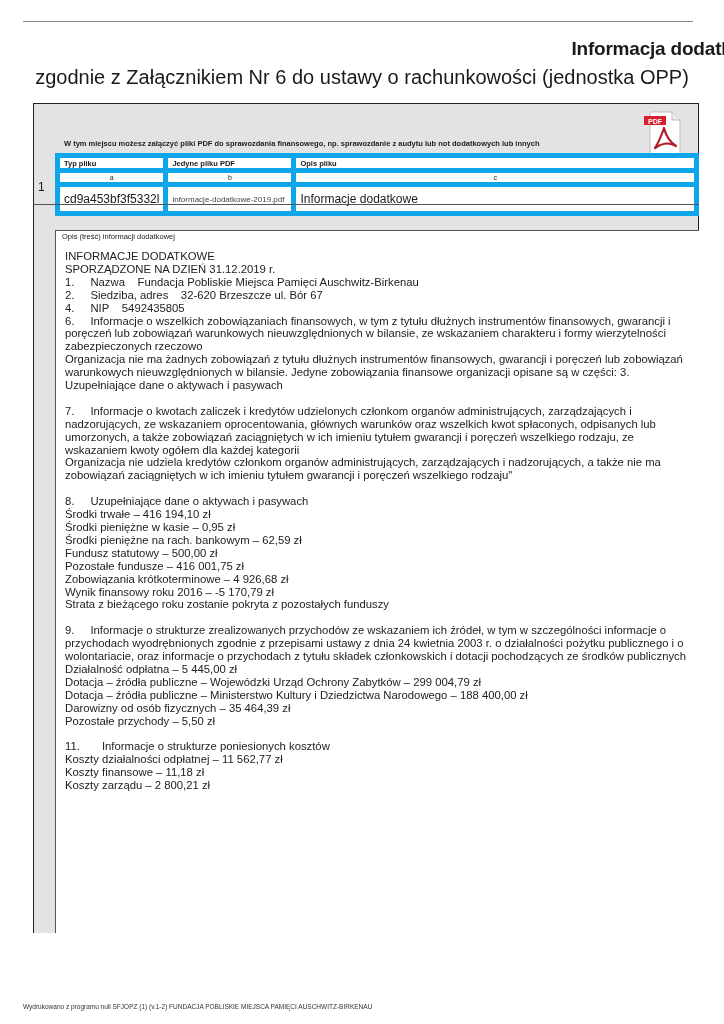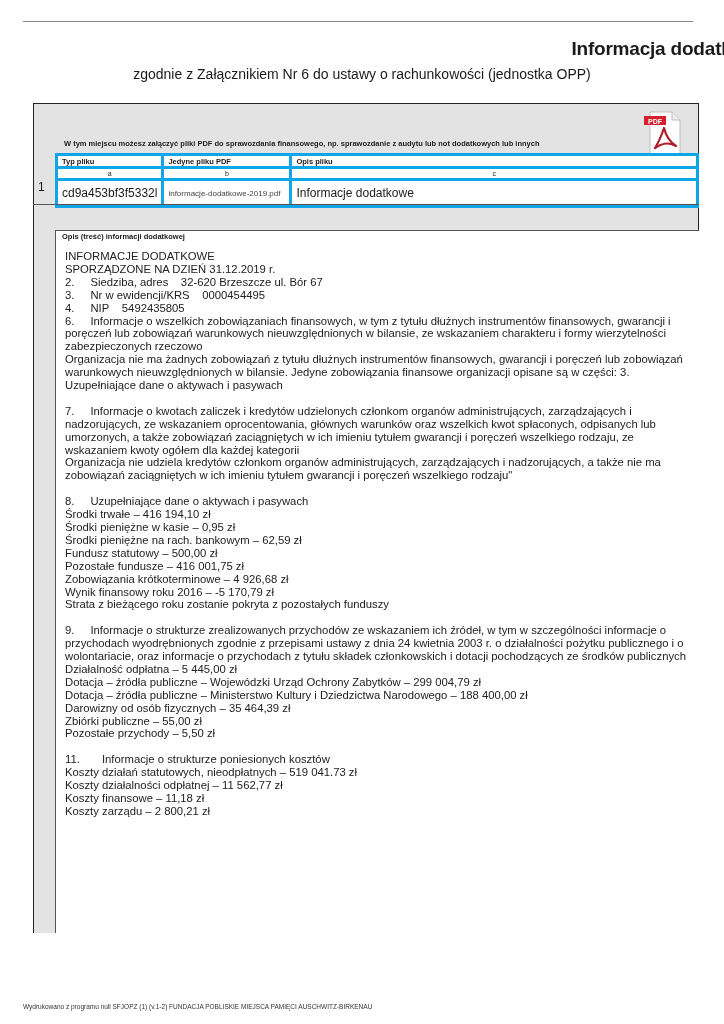--- a/index.html
+++ b/index.html
@@ -10,61 +10,61 @@
     .top-rule {
       position: absolute; left: 23px; top: 21px; width: 670px; height: 0;
       border-top: 1px solid #8a8a8a;
     }
     .title {
       position: absolute; left: 0; top: 38px; width: 724px; text-align: right;
       font-size: 19px; font-weight: bold; letter-spacing: -0.2px; padding-left: 44px;
     }
     .subtitle {
       position: absolute; left: 0; top: 66px; width: 724px; text-align: center;
-      font-size: 14px;
+      font-size: 20px;
     }
     .outer-box {
       position: absolute; left: 33px; top: 103px; width: 666px; height: 830px;
       border: 1px solid #222; border-bottom: none;
       background: #e3e3e3; box-sizing: border-box;
     }
     .attach-note {
       position: absolute; left: 64px; top: 139px; font-size: 7.5px; font-weight: bold;
       color: #222;
     }
     .pdf-icon {
       position: absolute; left: 642px; top: 110px; width: 40px; height: 46px;
     }
     .file-table {
       position: absolute; left: 55px; top: 153px; width: 644px;
       border-collapse: collapse; background: #fff;
       font-size: 7.5px;
     }
     .file-table td {
-      border: 3px solid #0ea5e9; padding: 0 4px; height: 10px; vertical-align: middle;
+      border: 5px solid #0ea5e9; padding: 0 4px; height: 10px; vertical-align: middle;
     }
     .file-table .hdr td { font-weight: bold; }
     .file-table .letters td { text-align: center; font-size: 7px; height: 9px; }
     .file-table .datarow td { height: 24px; border-radius: 6px; }
     .row-number {
       position: absolute; left: 38px; top: 180px; font-size: 12px;
     }
     .c-type { font-size: 12px; }
     .c-name { font-size: 8px; color: #444; }
     .c-desc { font-size: 12px; }
     .sep-line {
       position: absolute; left: 33px; top: 204px; width: 666px; border-top: 1px solid #555;
     }
     .content-box {
       position: absolute; left: 55px; top: 230px; width: 644px; height: 703px;
       background: #ffffff; border-left: 1px solid #555; border-top: 1px solid #555;
       box-sizing: border-box;
     }
     .content-label {
-      position: absolute; left: 62px; top: 232px; font-size: 7.5px; font-weight: bold;
+      position: absolute; left: 62px; top: 232px; font-size: 7.5px; font-weight: normal;
     }
     .content-text {
       position: absolute; left: 65px; top: 250px; width: 625px;
       font-size: 11.3px; line-height: 12.9px; color: #222;
     }
     .content-text p { margin: 0; }
     .content-text .gap { height: 12.9px; }
     .tab { display: inline-block; width: 16px; }
     .footer {
       position: absolute; left: 23px; top: 1003px; font-size: 6.5px; color: #333;
@@ -119,22 +119,22 @@
 
 <div class="sep-line"></div>
 
 <div class="content-box"></div>
 <div class="content-label">Opis (treść) informacji dodatkowej</div>
 
 <div class="content-text">
   <p>INFORMACJE DODATKOWE</p>
   <p>SPORZĄDZONE NA DZIEŃ 31.12.2019 r.</p>
 
+  <p><span>1.</span><span class="tab"></span><span>Nazwa</span>&nbsp;&nbsp;&nbsp; <span>Fundacja Pobliskie Miejsca Pamięci Auschwitz-Birkenau</span></p>
   <p><span>2.</span><span class="tab"></span><span>Siedziba, adres</span>&nbsp;&nbsp;&nbsp; <span>32-620 Brzeszcze ul. Bór 67</span></p>
-  <p><span>3.</span><span class="tab"></span><span>Nr w ewidencji/KRS</span>&nbsp;&nbsp;&nbsp; <span>0000454495</span></p>
   <p><span>4.</span><span class="tab"></span><span>NIP</span>&nbsp;&nbsp;&nbsp; <span>5492435805</span></p>
 
   <p><span>6.</span><span class="tab"></span><span>Informacje o wszelkich zobowiązaniach finansowych, w tym z tytułu dłużnych instrumentów finansowych, gwarancji i poręczeń lub zobowiązań warunkowych nieuwzględnionych w bilansie, ze wskazaniem charakteru i formy wierzytelności zabezpieczonych rzeczowo</span></p>
   <p>Organizacja nie ma żadnych zobowiązań z tytułu dłużnych instrumentów finansowych, gwarancji i poręczeń lub zobowiązań warunkowych nieuwzględnionych w bilansie. Jedyne zobowiązania finansowe organizacji opisane są w części: 3. Uzupełniające dane o aktywach i pasywach</p>
   <div class="gap"></div>
 
   <p><span>7.</span><span class="tab"></span><span>Informacje o kwotach zaliczek i kredytów udzielonych członkom organów administrujących, zarządzających i nadzorujących, ze wskazaniem oprocentowania, głównych warunków oraz wszelkich kwot spłaconych, odpisanych lub umorzonych, a także zobowiązań zaciągniętych w ich imieniu tytułem gwarancji i poręczeń wszelkiego rodzaju, ze wskazaniem kwoty ogółem dla każdej kategorii</span></p>
   <p>Organizacja nie udziela kredytów członkom organów administrujących, zarządzających i nadzorujących, a także nie ma zobowiązań zaciągniętych w ich imieniu tytułem gwarancji i poręczeń wszelkiego rodzaju"</p>
   <div class="gap"></div>
 
@@ -147,24 +147,22 @@
   <p>Zobowiązania krótkoterminowe – 4 926,68 zł</p>
   <p>Wynik finansowy roku 2016 – -5 170,79 zł</p>
   <p>Strata z bieżącego roku zostanie pokryta z pozostałych funduszy</p>
   <div class="gap"></div>
 
   <p><span>9.</span><span class="tab"></span><span>Informacje o strukturze zrealizowanych przychodów ze wskazaniem ich źródeł, w tym w szczególności informacje o przychodach wyodrębnionych zgodnie z przepisami ustawy z dnia 24 kwietnia 2003 r. o działalności pożytku publicznego i o wolontariacie, oraz informacje o przychodach z tytułu składek członkowskich i dotacji pochodzących ze środków publicznych</span></p>
   <p>Działalność odpłatna – 5 445,00  zł</p>
   <p>Dotacja – źródła publiczne – Wojewódzki Urząd Ochrony Zabytków – 299 004,79 zł</p>
   <p>Dotacja – źródła publiczne – Ministerstwo Kultury i Dziedzictwa Narodowego – 188 400,00 zł</p>
   <p>Darowizny od osób fizycznych – 35 464,39 zł</p>
-  <p>Zbiórki publiczne – 55,00 zł</p>
   <p>Pozostałe przychody – 5,50 zł</p>
   <div class="gap"></div>
 
   <p><span>11.</span><span class="tab" style="width:22px"></span><span>Informacje o strukturze poniesionych kosztów</span></p>
-  <p>Koszty działań statutowych, nieodpłatnych – 519 041.73 zł</p>
   <p>Koszty działalności odpłatnej – 11 562,77 zł</p>
   <p>Koszty finansowe – 11,18 zł</p>
   <p>Koszty zarządu – 2 800,21 zł</p>
 </div>
 
 <div class="footer">Wydrukowano z programu null SFJOPZ (1) (v.1-2) FUNDACJA POBLISKIE MIEJSCA PAMIĘCI AUSCHWITZ-BIRKENAU</div>
 
 </body></html>

